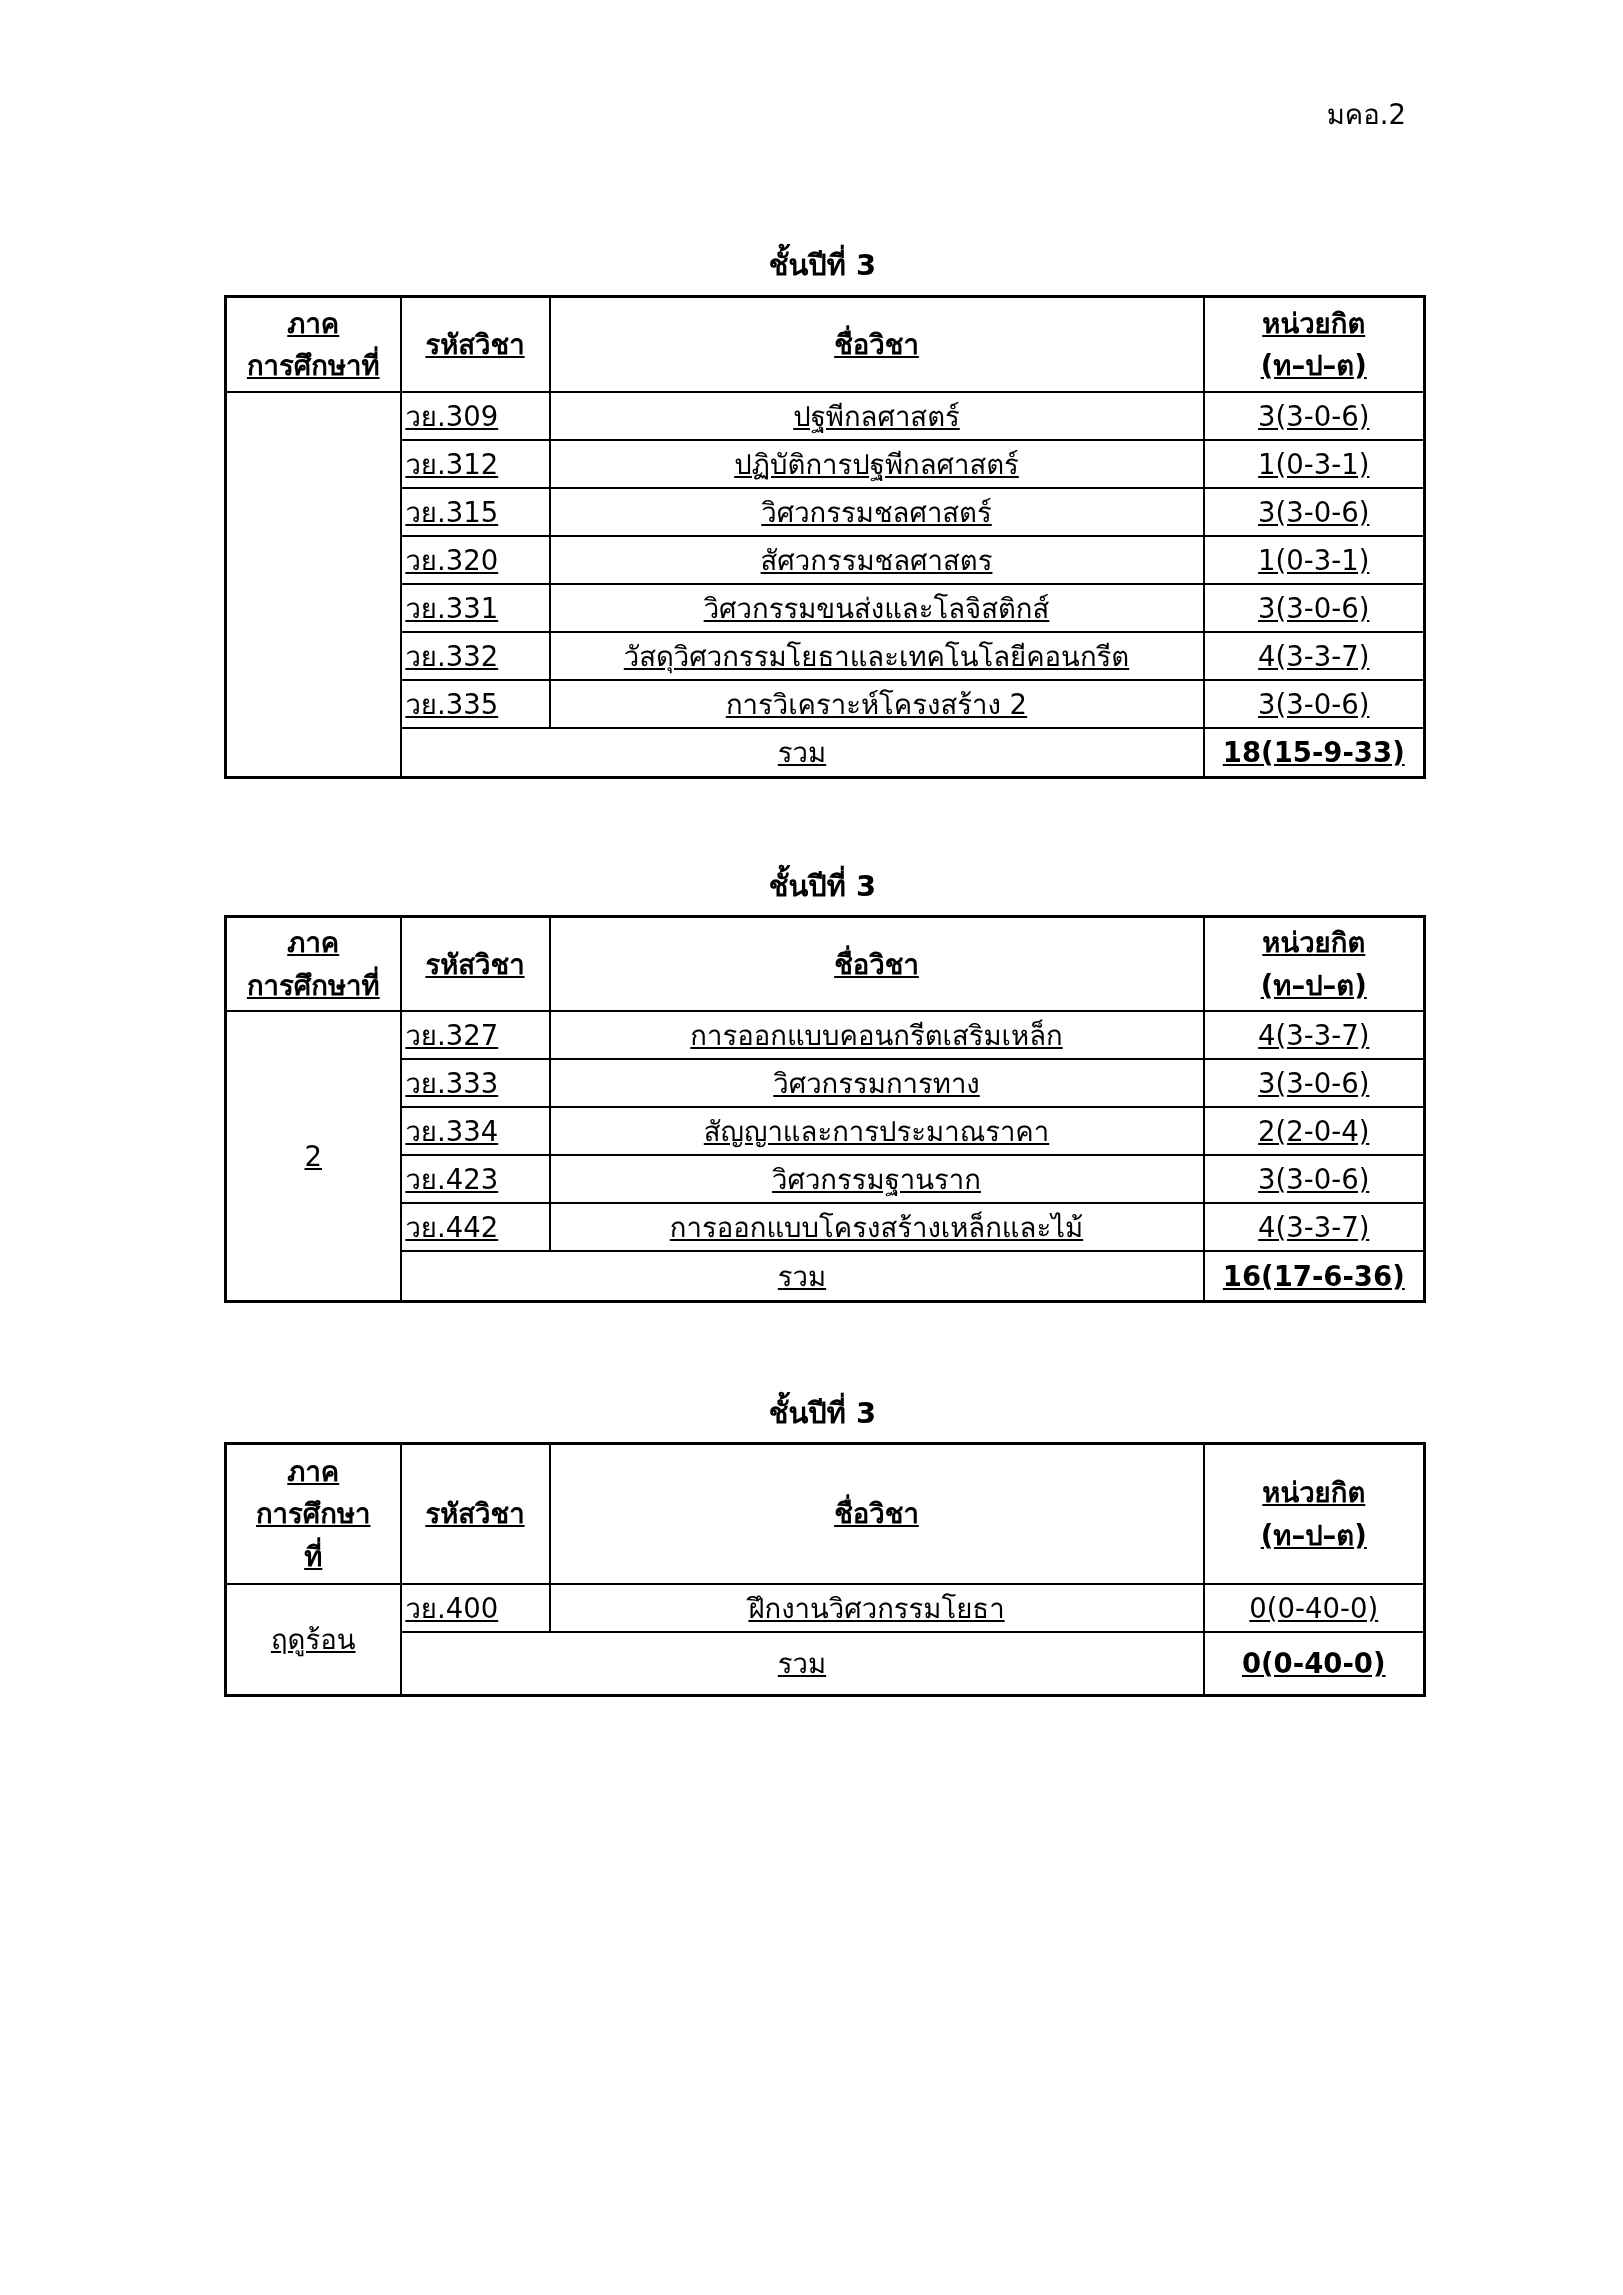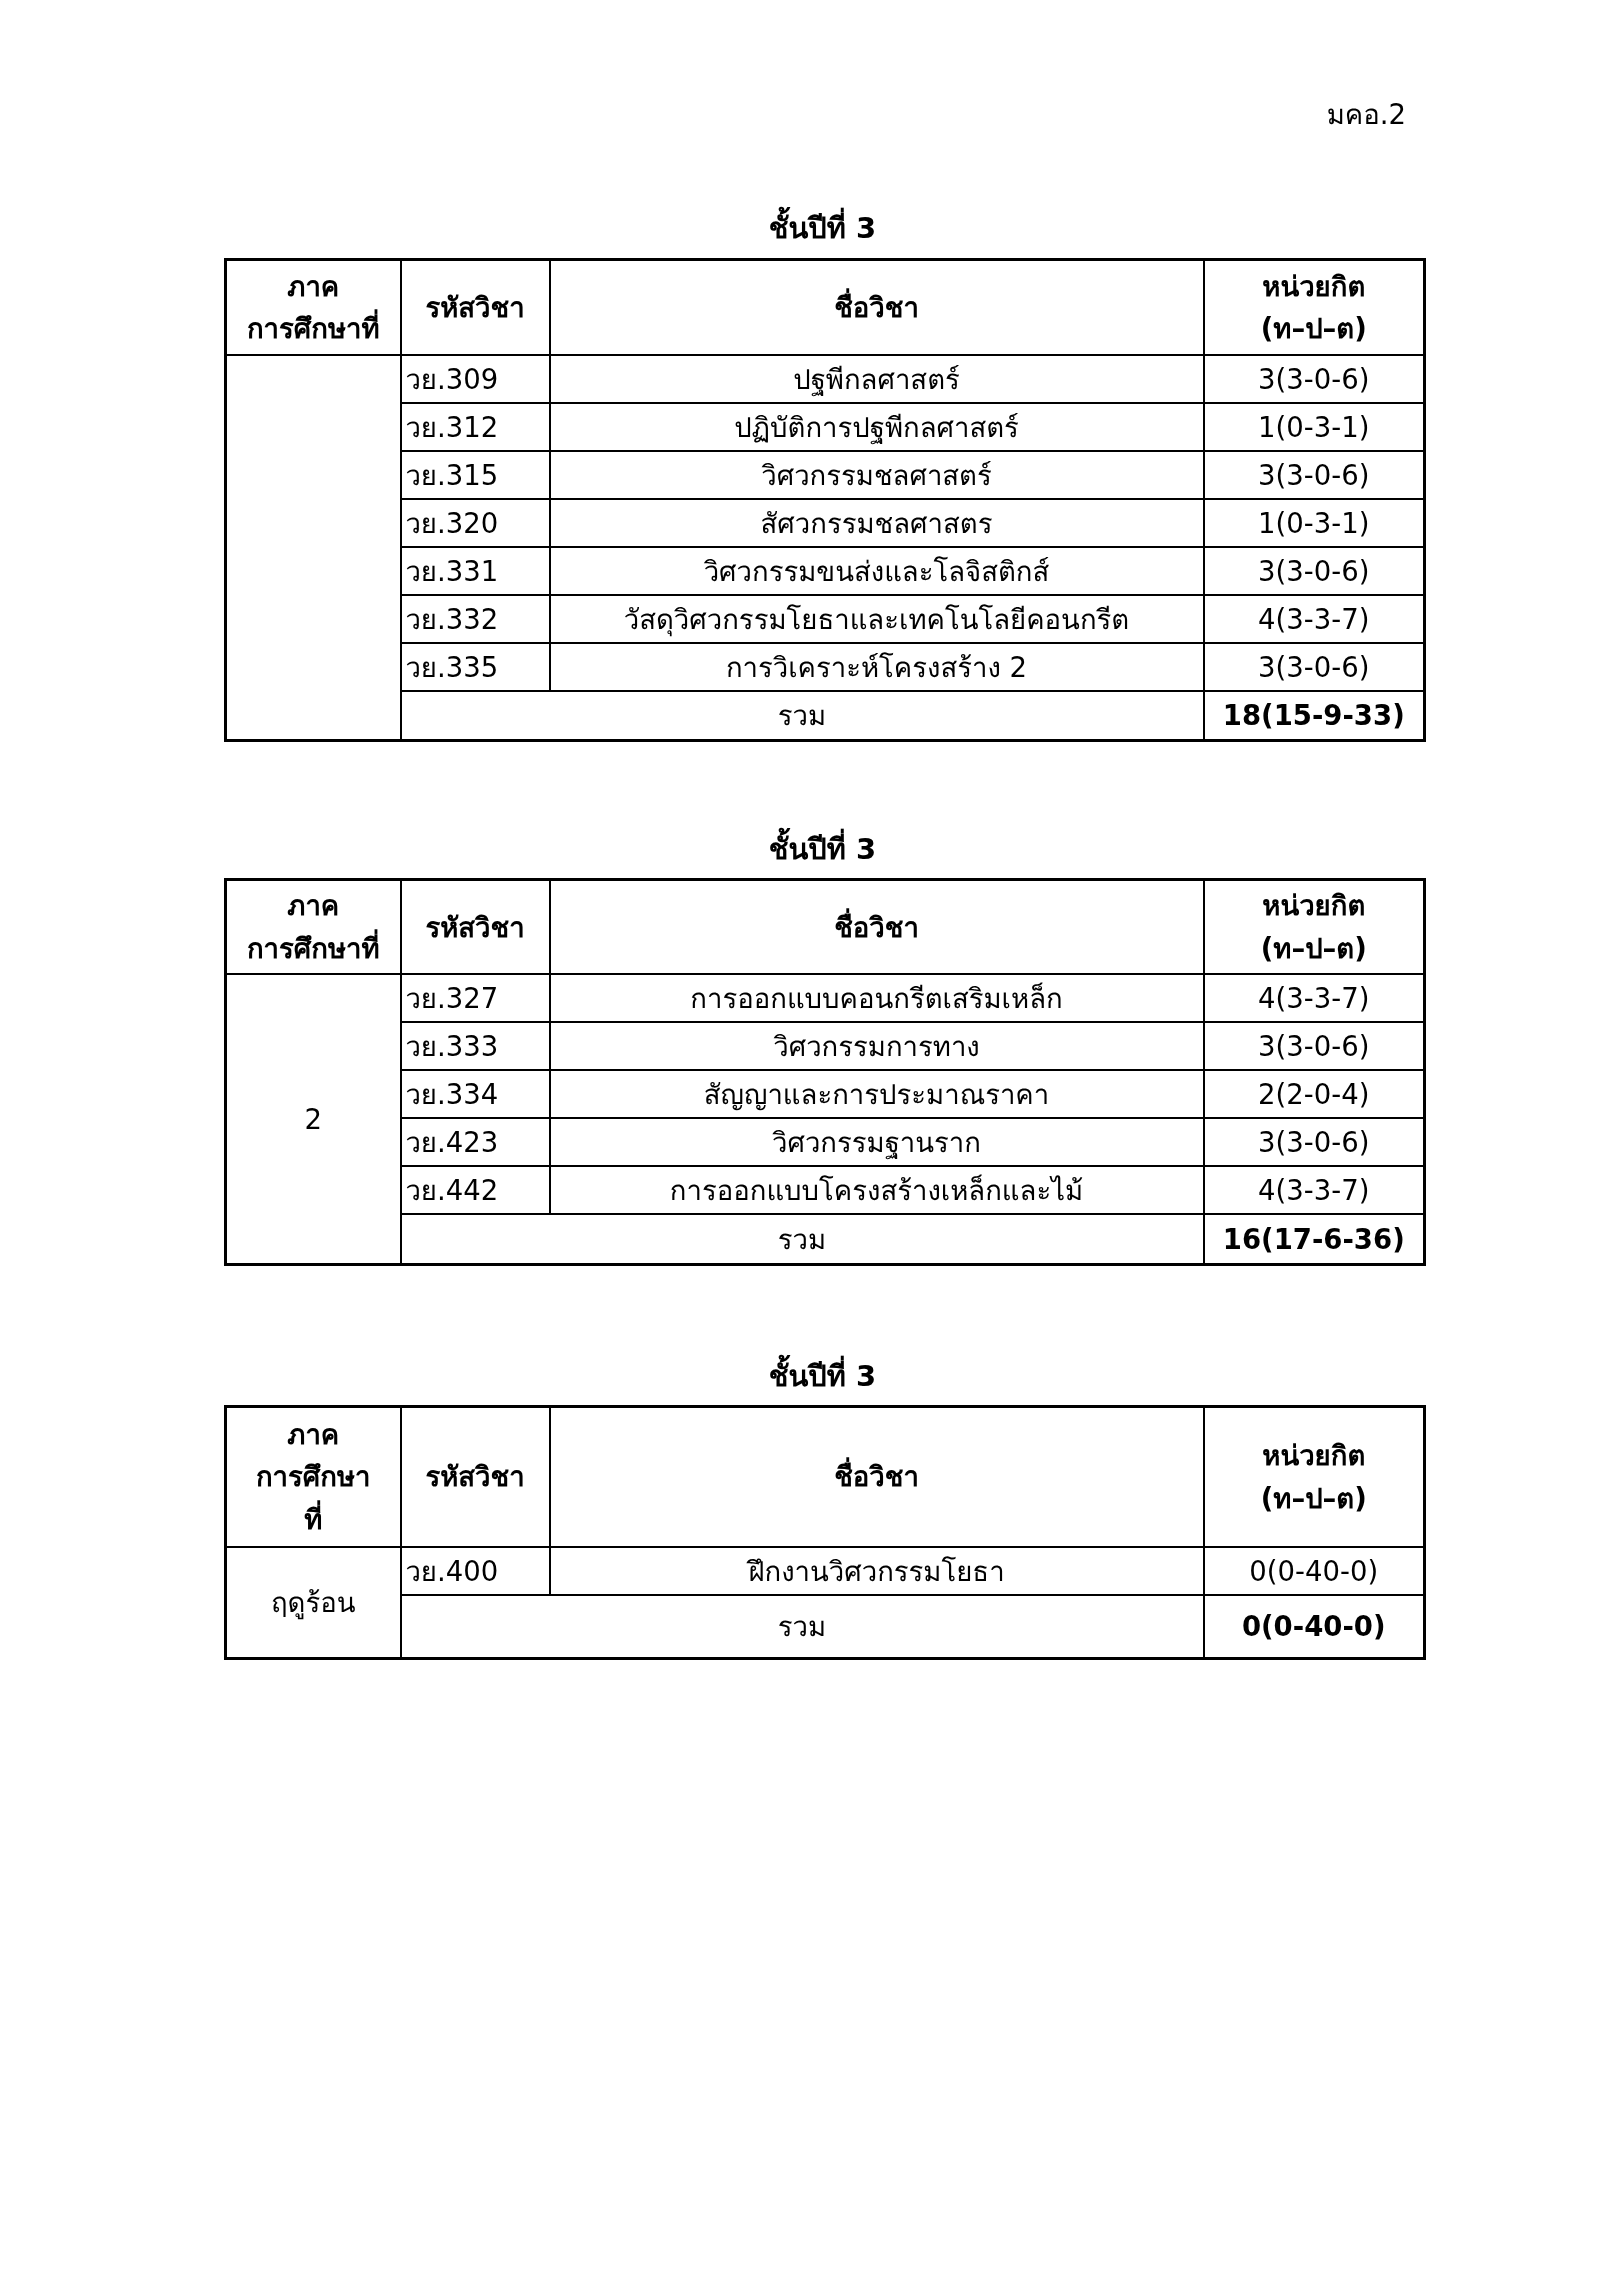--- a/index.html
+++ b/index.html
@@ -4,36 +4,37 @@
 <style>
   html,body{margin:0;padding:0;background:#fff;}
   #page{
     position:relative;
     width:1623px;height:1730px;
     background:#ffffff;
     color:#000000;
     font-family:"DejaVu Sans","Liberation Sans",sans-serif;
     overflow:hidden;
   }
-  .content{padding:16px 202px 0 224px;}
+  .content{padding:16px 202px 0 224px;margin-top:37px;}
   .doc-label{
     position:absolute;top:98px;right:217px;
     font-size:27.5px;line-height:1.2;
   }
   .table-title{
     text-align:center;font-weight:bold;font-size:29px;line-height:1.25;
   }
   .title-1{padding-top:194px;padding-bottom:11.8px;}
   .title-2{padding-top:89px;padding-bottom:10.5px;}
   .title-3{padding-top:92px;padding-bottom:10.5px;}
   table.ct{
     border-collapse:collapse;
     width:100%;
     table-layout:fixed;
     border:3.9px solid #000;
+    text-decoration:underline;
   }
   table.ct th, table.ct td{
     border:2.6px solid #000;
     font-size:27.5px;
     padding:0 3.9px;
     vertical-align:middle;
     overflow:hidden;
   }
   table.ct th{
     font-weight:bold;

